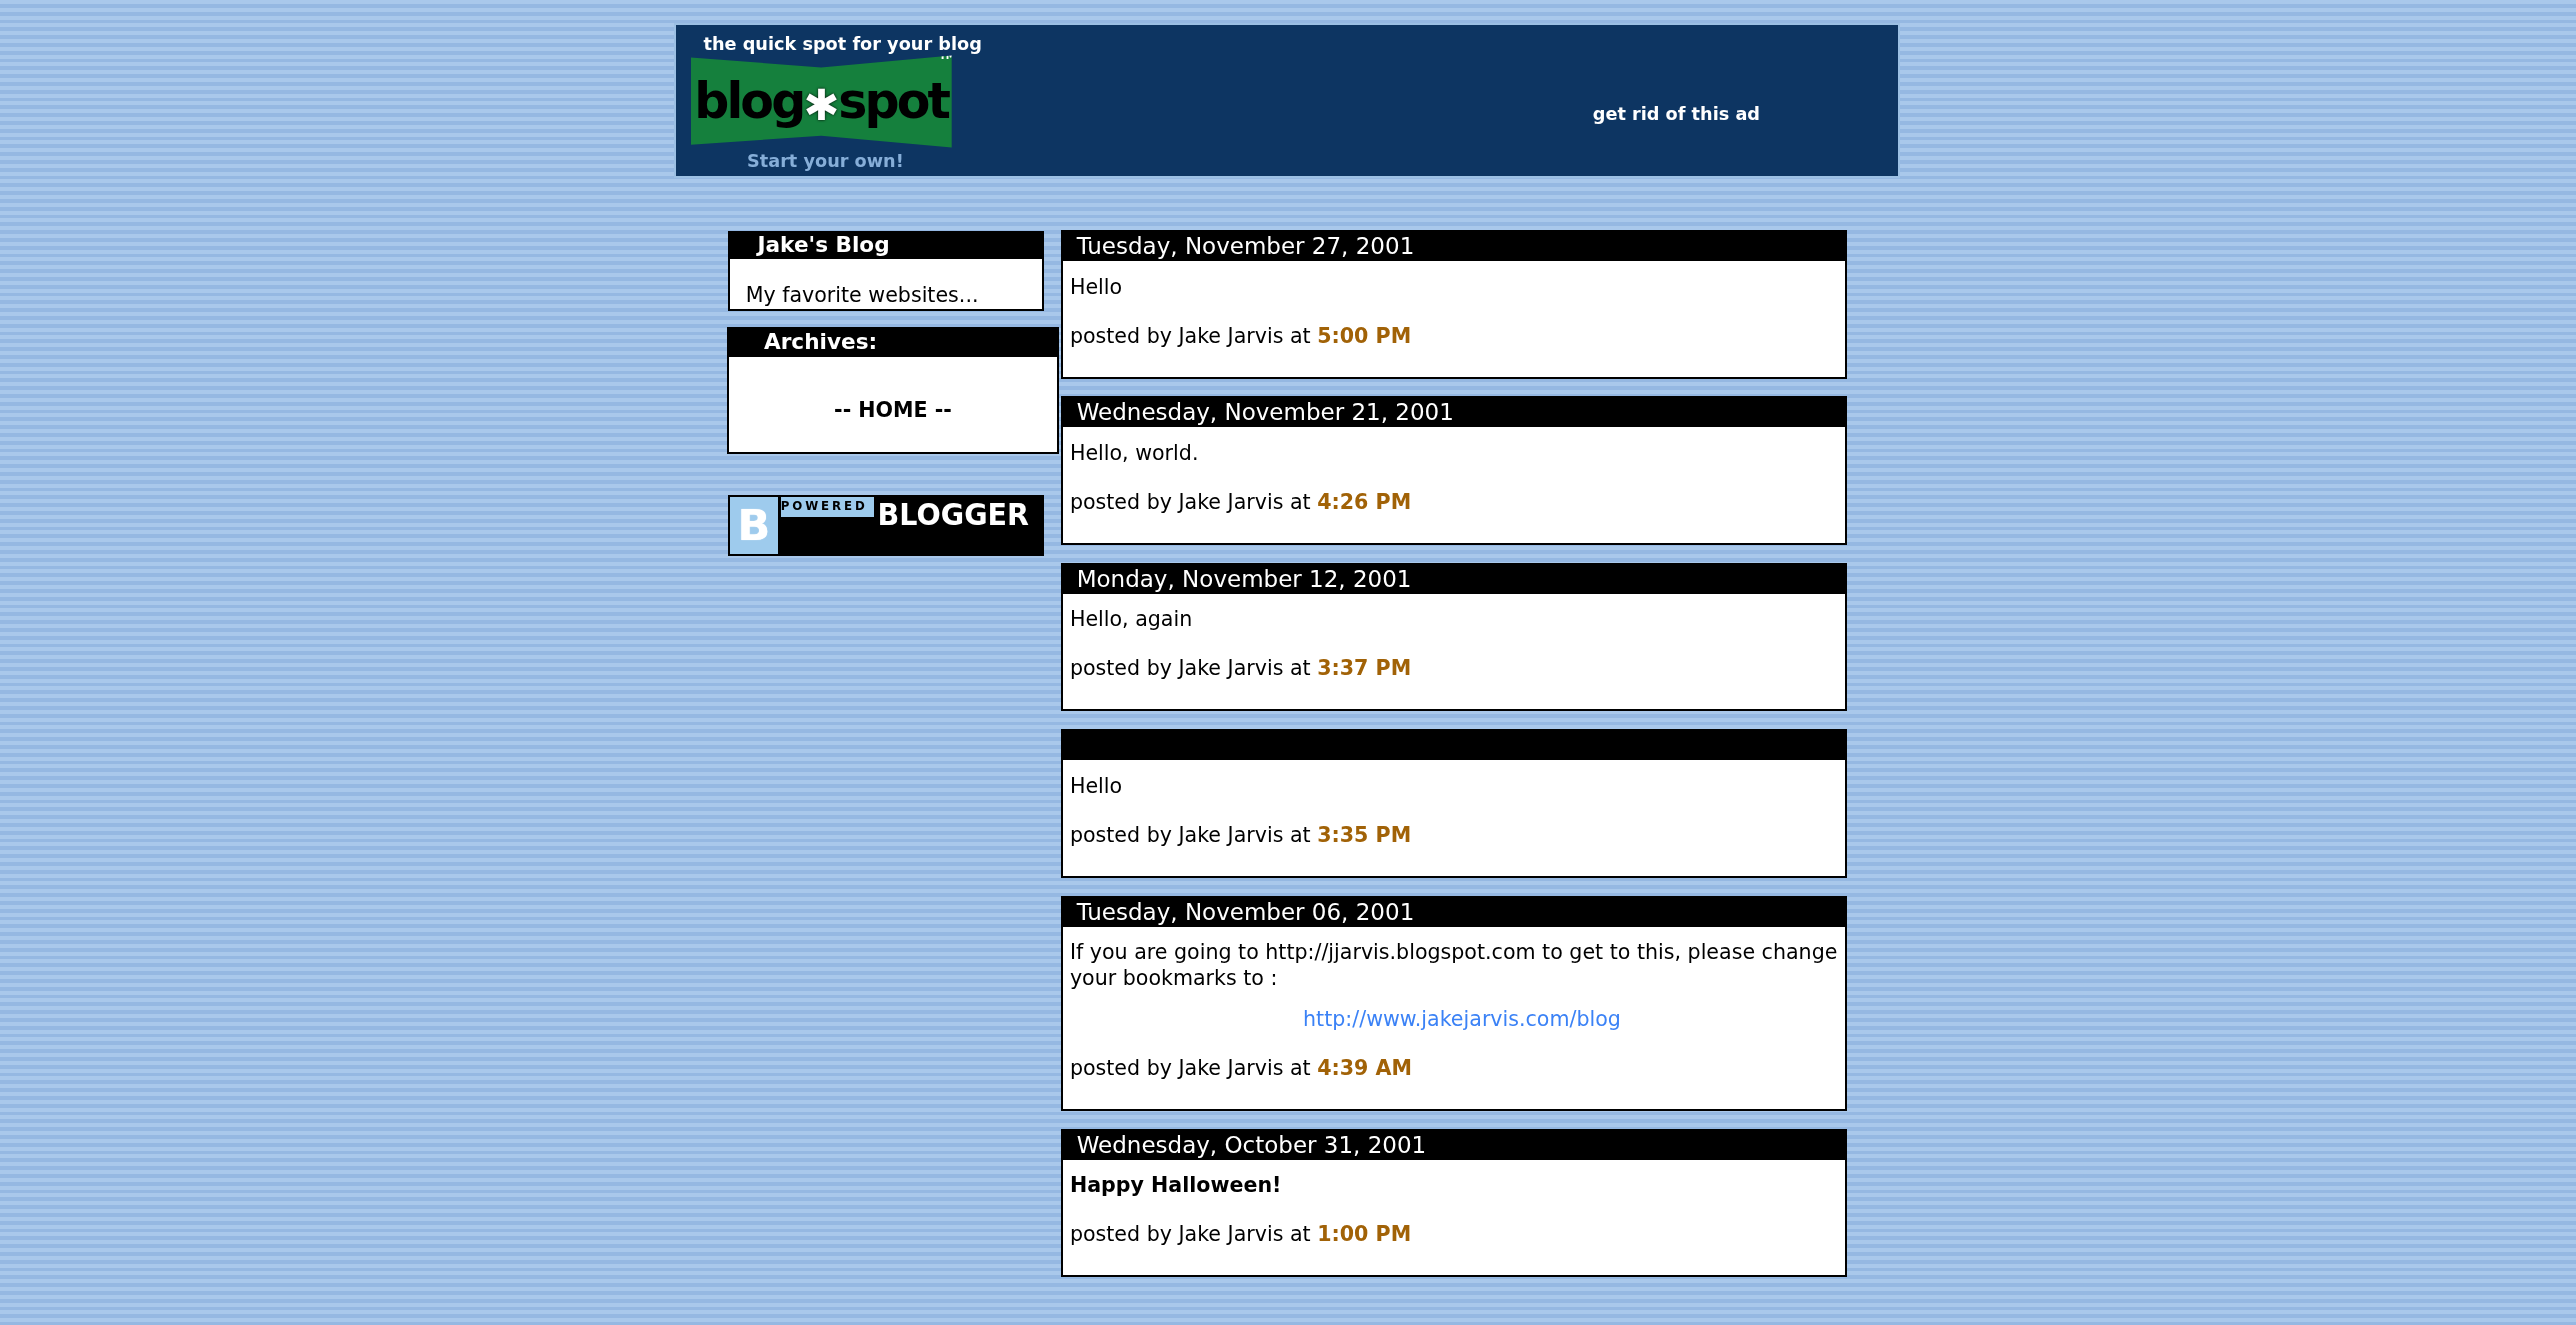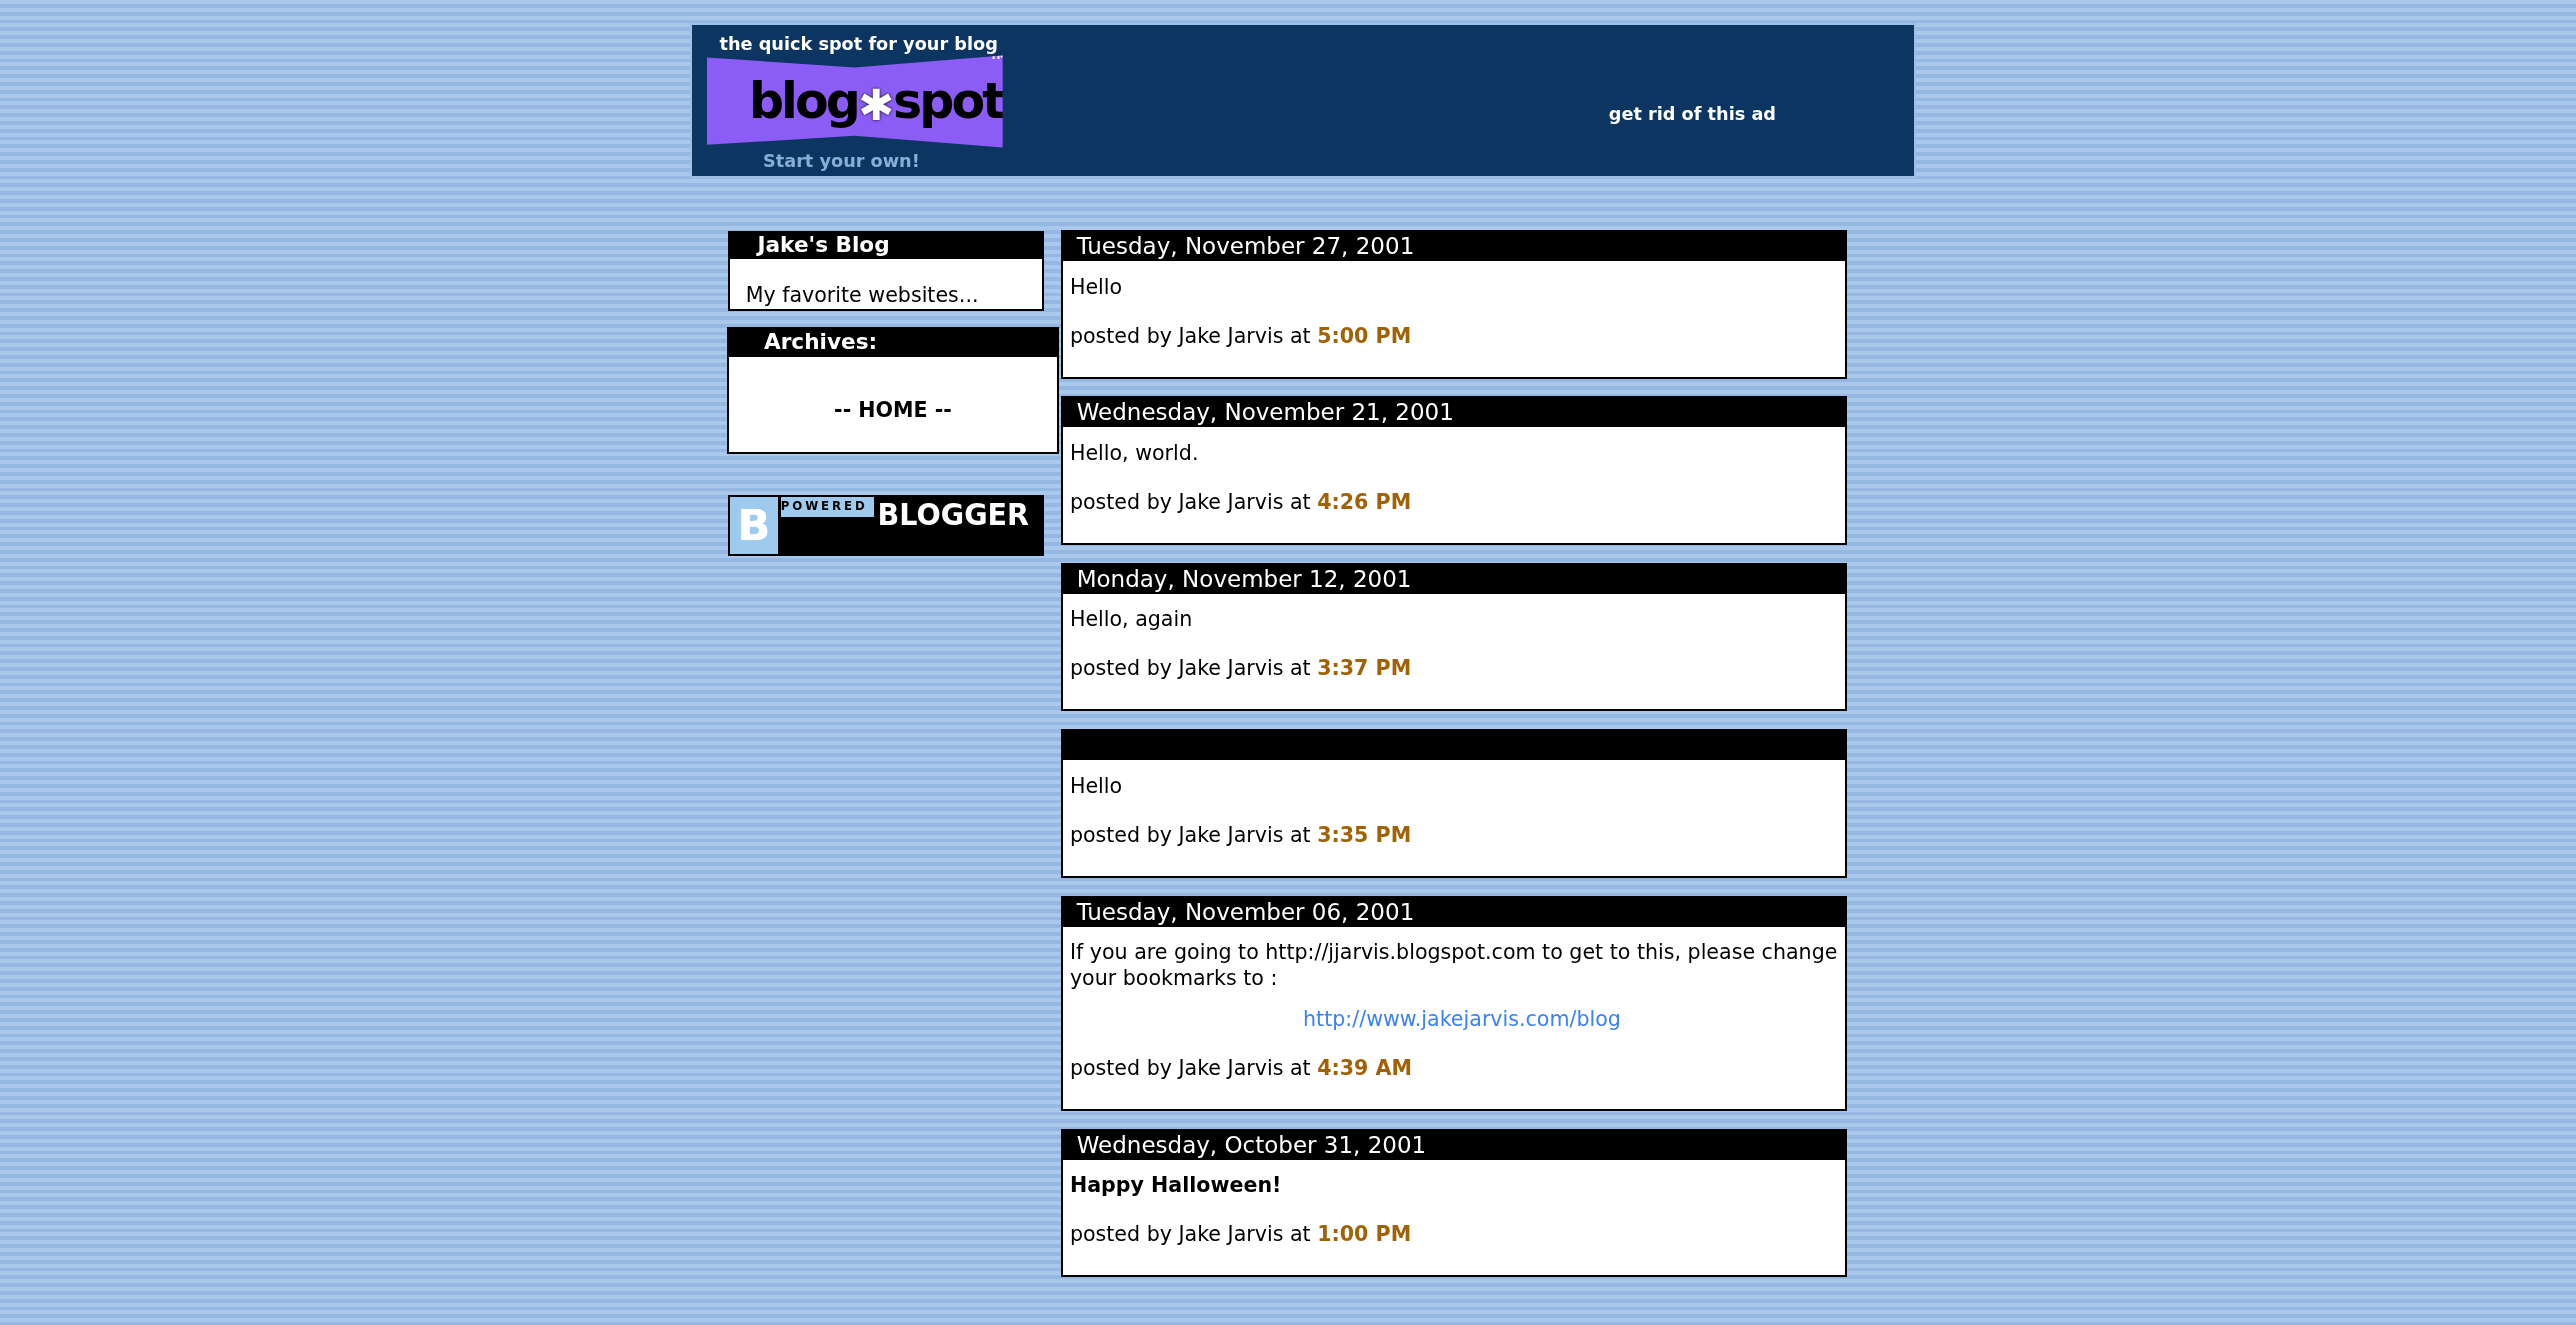--- a/index.html
+++ b/index.html
@@ -11,40 +11,40 @@
   #page {
     position: relative;
     width: 2576px;
     height: 1326px;
     overflow: hidden;
   }
 
   
   .banner {
     position: absolute;
-    left: 690px; top: 22.6px;
+    left: 674px; top: 22.6px;
     width: 1226px; height: 155px;
     background: #0d3562;
     border: 2.9px solid #9cc0e4;
     text-decoration: underline;
   }
   .banner-tagline {
     position: absolute;
     left: 27.5px; top: 9.8px;
     color: #ffffff;
     font-weight: bold;
     font-size: 17.7px;
   }
   .bowtie {
     position: absolute;
     left: 14.7px; top: 31px;
-    width: 296px; height: 92px;
-    background: #8b5cf6;
+    width: 261px; height: 92px;
+    background: #15803d;
     clip-path: polygon(0% 2%, 50% 13%, 100% 0%, 100% 100%, 50% 87%, 0% 97%);
-    text-align: right;
+    text-align: center;
     cursor: pointer;
   }
   .bowtie-text {
     display: inline-block;
     margin-top: 19.6px;
     color: #000000;
     font-weight: bold;
     font-size: 49px;
     letter-spacing: -2.9px;
     line-height: 53px;

